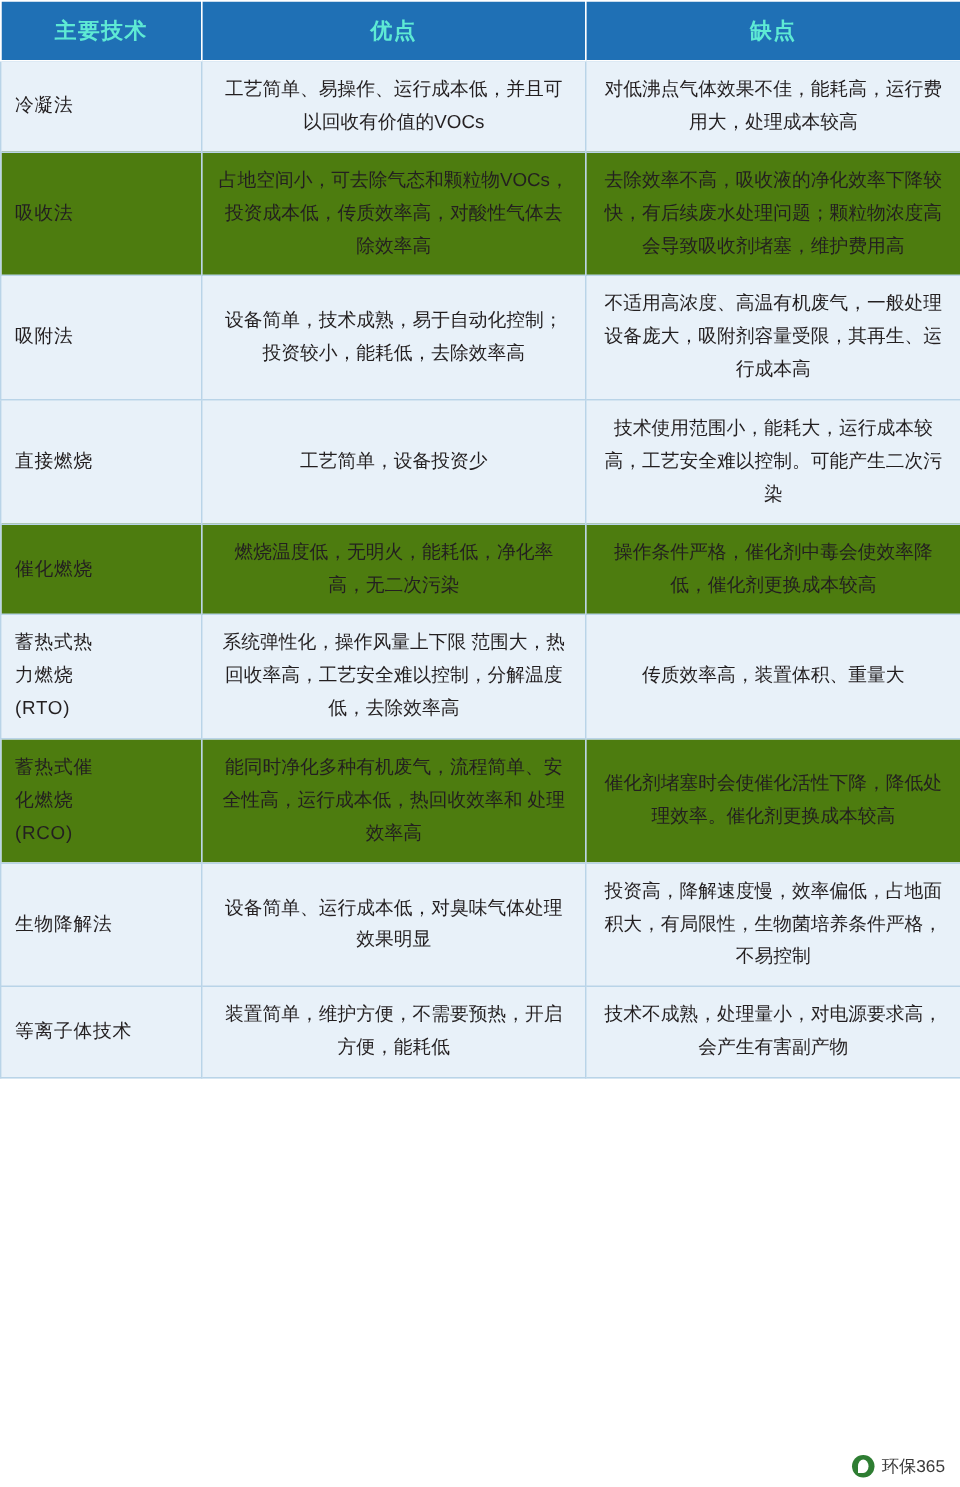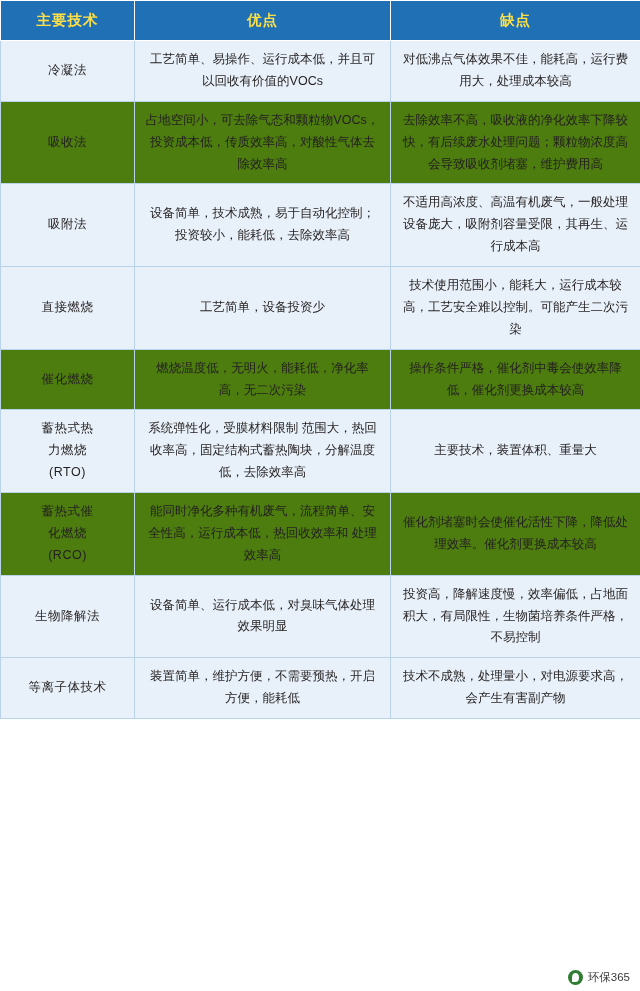--- a/index.html
+++ b/index.html
@@ -25,39 +25,39 @@
     width: 640px;
     border-collapse: collapse;
     table-layout: fixed;
   }
   table.tech-table col.c1 { width: 134px; }
   table.tech-table col.c2 { width: 256px; }
   table.tech-table col.c3 { width: 250px; }
 
   table.tech-table th {
     background: #1f70b5;
-    color: #fde047;
+    color: #5eead4;
     font-size: 14.5px;
     font-weight: bold;
     text-align: center;
     vertical-align: middle;
     padding: 10px 4px;
     border: 1px solid #ffffff;
     letter-spacing: 1px;
   }
   table.tech-table td {
     border: 1px solid #b9d4e8;
     vertical-align: middle;
     font-size: 12.5px;
     line-height: 1.75;
     padding: 8px 9px;
     box-sizing: border-box;
   }
   td.name {
-    text-align: center;
+    text-align: left;
     font-size: 13px;
     letter-spacing: 0.5px;
   }
   td.desc {
     text-align: center;
   }
   tr.odd td { background: #4d7c0f; }
   tr.even td { background: #e8f1f9; }
 
   .name-lines span { display: block; }
@@ -147,22 +147,22 @@
         <td class="desc">操作条件严格，催化剂中毒会使效率降低，催化剂更换成本较高</td>
       </tr>
       <tr class="even">
         <td class="name">
           <span class="name-lines">
             <span>蓄热式热</span>
             <span>力燃烧</span>
             <span>(RTO)</span>
           </span>
         </td>
-        <td class="desc">系统弹性化，受膜材料限制 范围大，热回收率高，固定结构式蓄热陶块，分解温度低，去除效率高</td>
-        <td class="desc">主要技术，装置体积、重量大</td>
+        <td class="desc">系统弹性化，操作风量上下限 范围大，热回收率高，工艺安全难以控制，分解温度低，去除效率高</td>
+        <td class="desc">传质效率高，装置体积、重量大</td>
       </tr>
       <tr class="odd">
         <td class="name">
           <span class="name-lines">
             <span>蓄热式催</span>
             <span>化燃烧</span>
             <span>(RCO)</span>
           </span>
         </td>
         <td class="desc">能同时净化多种有机废气，流程简单、安全性高，运行成本低，热回收效率和 处理效率高</td>

